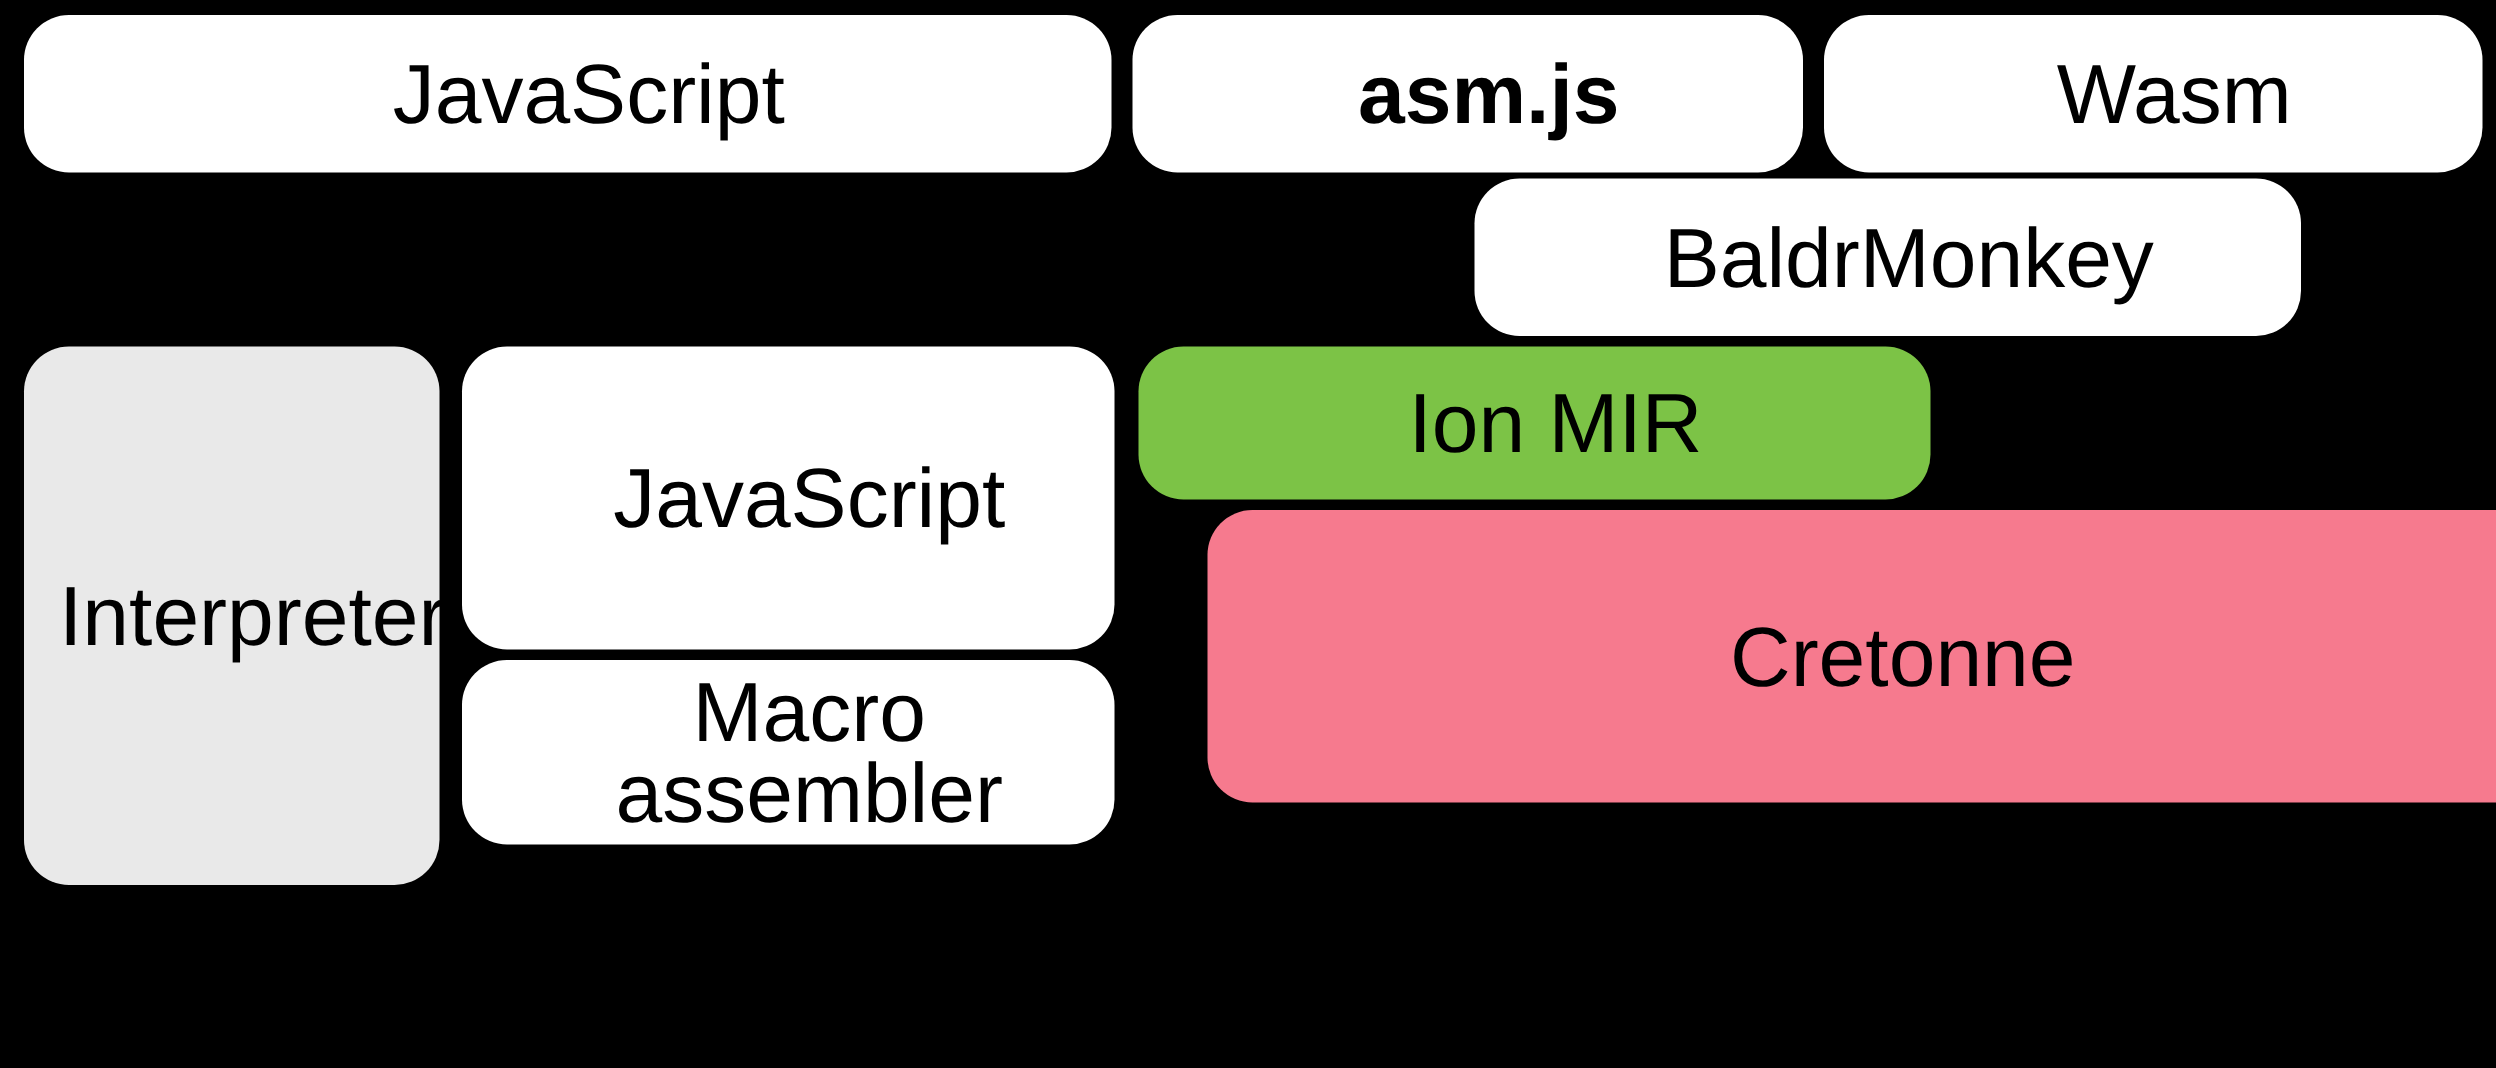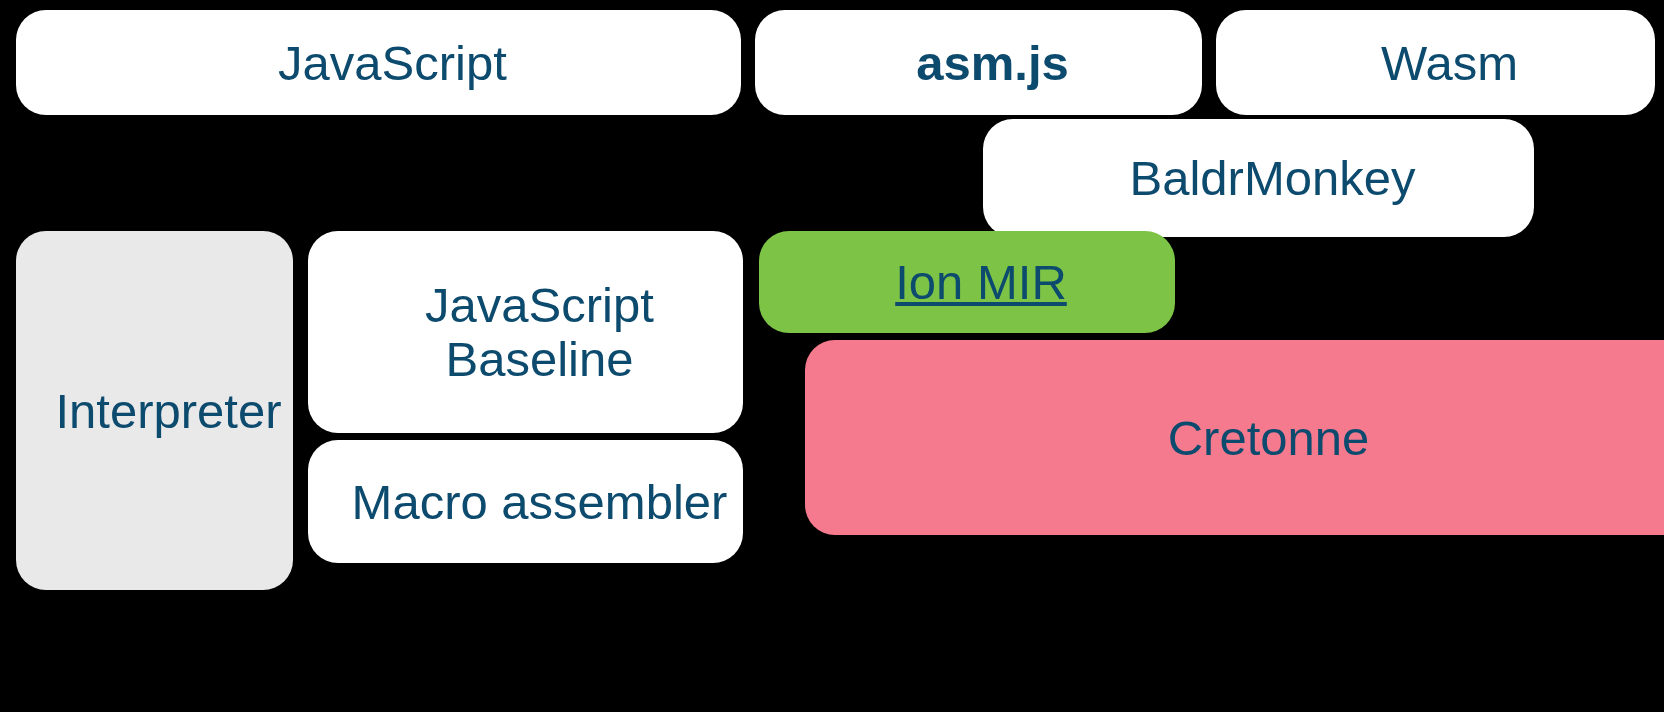--- a/index.html
+++ b/index.html
@@ -16,39 +16,39 @@
     overflow: hidden;
   }
   .box {
     position: absolute;
     background: #fff;
     border-radius: 30px;
     display: flex;
     align-items: center;
     justify-content: center;
     text-align: center;
-    color: #0c4a6e;
-    font-size: 49px;
+    color: #000000;
+    font-size: 56px;
     line-height: 54px;
     box-sizing: border-box;
     padding-left: 28px;
   }
   .box span { display: block; }
 
   
   .n-javascript      { left: 16px;   top: 10px;  width: 725px;  height: 105px; }
   .n-asmjs           { left: 755px;  top: 10px;  width: 447px;  height: 105px; font-weight: bold; }
   .n-wasm            { left: 1216px; top: 10px;  width: 439px;  height: 105px; }
   
   .n-bytecode        { left: 16px;   top: 119px; width: 953px;  height: 105px; }
-  .n-baldrmonkey     { left: 983px;  top: 119px; width: 551px;  height: 118px; }
+  .n-baldrmonkey     { left: 983px;  top: 119px; width: 551px;  height: 105px; }
   
   .n-interpreter     { left: 16px;   top: 231px; width: 277px;  height: 359px; }
   .n-baseline        { left: 308px;  top: 231px; width: 435px;  height: 202px; }
-  .n-ionmir          { left: 759px;  top: 231px; width: 416px;  height: 102px; text-decoration: underline; }
+  .n-ionmir          { left: 759px;  top: 231px; width: 528px;  height: 102px; }
   .n-cretonne        { left: 757px;  top: 340px; width: 899px;  height: 195px; }
   .n-macroassembler  { left: 308px;  top: 440px; width: 435px;  height: 123px;  }
   
   .n-native          { left: 308px;  top: 543px; width: 1348px; height: 102px; }
 </style>
 </head>
 <body>
 
 <div class="canvas" style="background-color: rgb(0, 0, 0);">
 
@@ -69,21 +69,20 @@
     <span>BaldrMonkey</span>
   </div>
 
   <div class="box n-interpreter" style="background-color: rgb(233, 233, 233);">
     <span>Interpreter</span>
   </div>
 
   <div class="box n-baseline" style="background-color: rgb(255, 255, 255);">
     <div>
       <span>JavaScript</span>
-      <span>Baseline</span>
     </div>
   </div>
 
   <div class="box n-ionmir" style="background-color: rgb(124, 195, 70);">
     <span>Ion MIR</span>
   </div>
 
   <div class="box n-cretonne" style="background-color: rgb(246, 122, 142); margin-left: 48px;">
     <span>Cretonne</span>
   </div>

